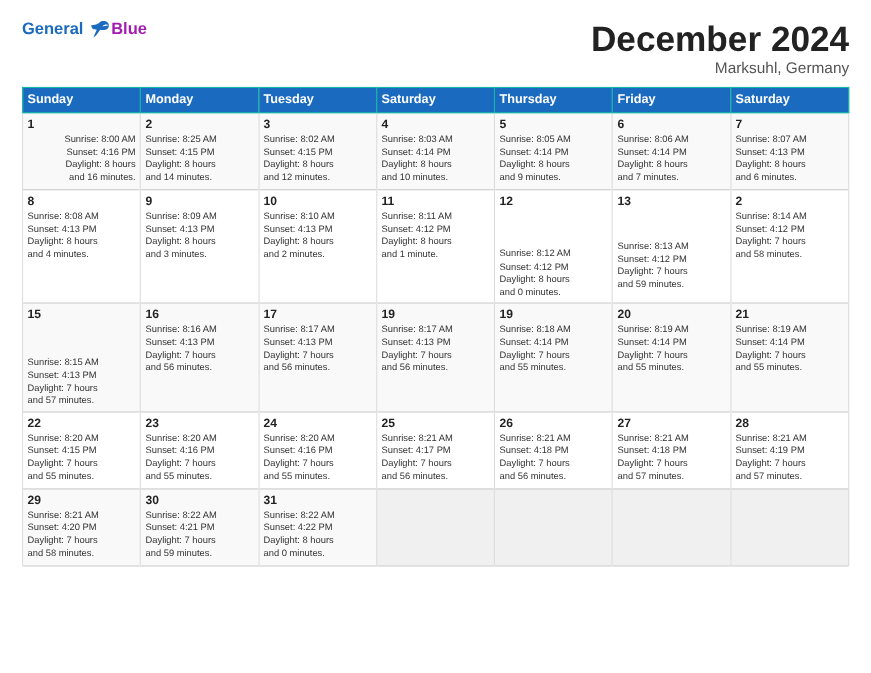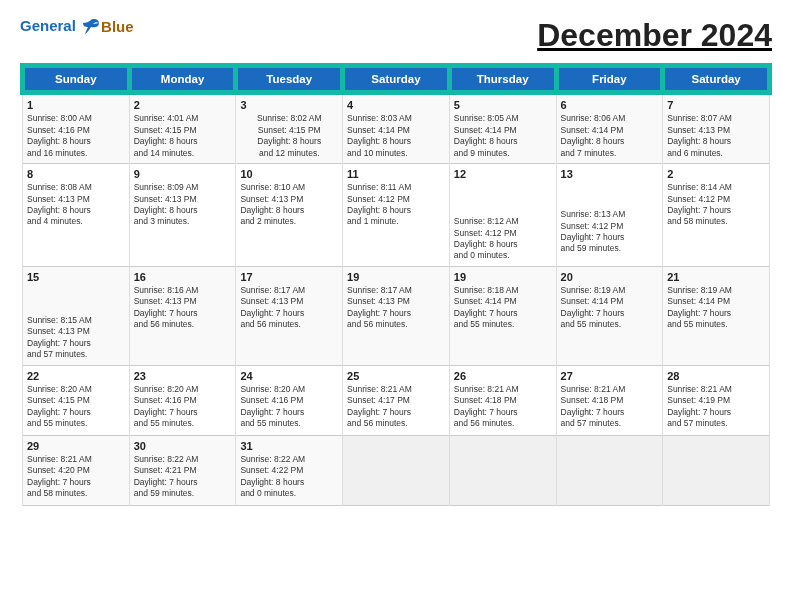--- a/index.html
+++ b/index.html
@@ -21,21 +21,20 @@
       justify-content: space-between;
       align-items: flex-start;
       margin-bottom: 10px;
     }
     .logo {
       display: flex;
       align-items: center;
     }
     .title-area {
       text-align: right;
-      text-decoration: underline;
     }
     .month-title {
       font-size: 32px;
       font-weight: bold;
       color: #222;
       line-height: 1.1;
     }
     .location {
       font-size: 14px;
       color: #555;
@@ -44,22 +43,22 @@
       width: 100%;
       border-collapse: collapse;
       table-layout: fixed;
     }
     thead th {
       background: #1a6abf;
       color: #fff;
       font-size: 11.5px;
       font-weight: bold;
       padding: 5px 4px;
-      text-align: center;
-      border: 5px solid #14b8a6;
+      text-align: left;
+      border: 1px solid #14b8a6;
     }
     tbody tr {
       border-bottom: 1px solid #ccc;
     }
     tbody td {
       vertical-align: top;
       padding: 4px 4px;
       font-size: 9px;
       color: #333;
       border-right: 1px solid #ddd;
@@ -97,60 +96,61 @@
   <div class="header">
     <div class="logo">
       <div>
         <div style="display:flex;align-items:center;">
           <div style="font-size:15px;font-weight:bold;color:#333;line-height:1.1;">
             <span style="color:#1a6abf;">General</span>
             <svg width="20" height="18" viewBox="0 0 20 18" style="display:inline-block;vertical-align:middle;margin-left:1px;">
               <path d="M10 2 C12 0 18 1 18 5 C16 4 14 4 12 6 L18 5 C18 9 14 10 10 9 C8 12 6 15 4 16 C5 13 6 11 7 9 C4 9 2 8 2 5 C5 5 8 4 10 2Z" fill="#1a6abf"></path>
             </svg>
           </div>
-          <div style="font-size:15px;font-weight:bold;color:#a16207;line-height:1.1;margin-top:0;">Blue</div>
+          <div style="font-size:15px;font-weight:bold;color:#a21caf;line-height:1.1;margin-top:0;">Blue</div>
         </div>
       </div>
     </div>
     <div class="title-area">
       <div class="month-title">December 2024</div>
+      <div class="location">Marksuhl, Germany</div>
     </div>
   </div>
 
   <table>
     <thead>
       <tr>
         <th>Sunday</th>
         <th>Monday</th>
         <th>Tuesday</th>
         <th>Saturday</th>
         <th>Thursday</th>
         <th>Friday</th>
         <th>Saturday</th>
       </tr>
     </thead>
     <tbody id="calendar-body">
     <tr>
           <td>
             <span class="day-num">1</span>
-            <div class="day-info" style="white-space: pre-line;">Sunrise: 8:00 AM
+            <div class="day-info" style="white-space: pre-line; text-align: right;">Sunrise: 8:00 AM
 Sunset: 4:16 PM
 Daylight: 8 hours
 and 16 minutes.</div>
           </td>
           <td>
             <span class="day-num">2</span>
-            <div class="day-info" style="white-space: pre-line;">Sunrise: 4:01 AM
+            <div class="day-info" style="white-space: pre-line;">Sunrise: 8:25 AM
 Sunset: 4:15 PM
 Daylight: 8 hours
 and 14 minutes.</div>
           </td>
           <td>
             <span class="day-num">3</span>
-            <div class="day-info" style="white-space: pre-line; text-align: center;">Sunrise: 8:02 AM
+            <div class="day-info" style="white-space: pre-line;">Sunrise: 8:02 AM
 Sunset: 4:15 PM
 Daylight: 8 hours
 and 12 minutes.</div>
           </td>
           <td>
             <span class="day-num">4</span>
             <div class="day-info" style="white-space: pre-line;">Sunrise: 8:03 AM
 Sunset: 4:14 PM
 Daylight: 8 hours
 and 10 minutes.</div>

